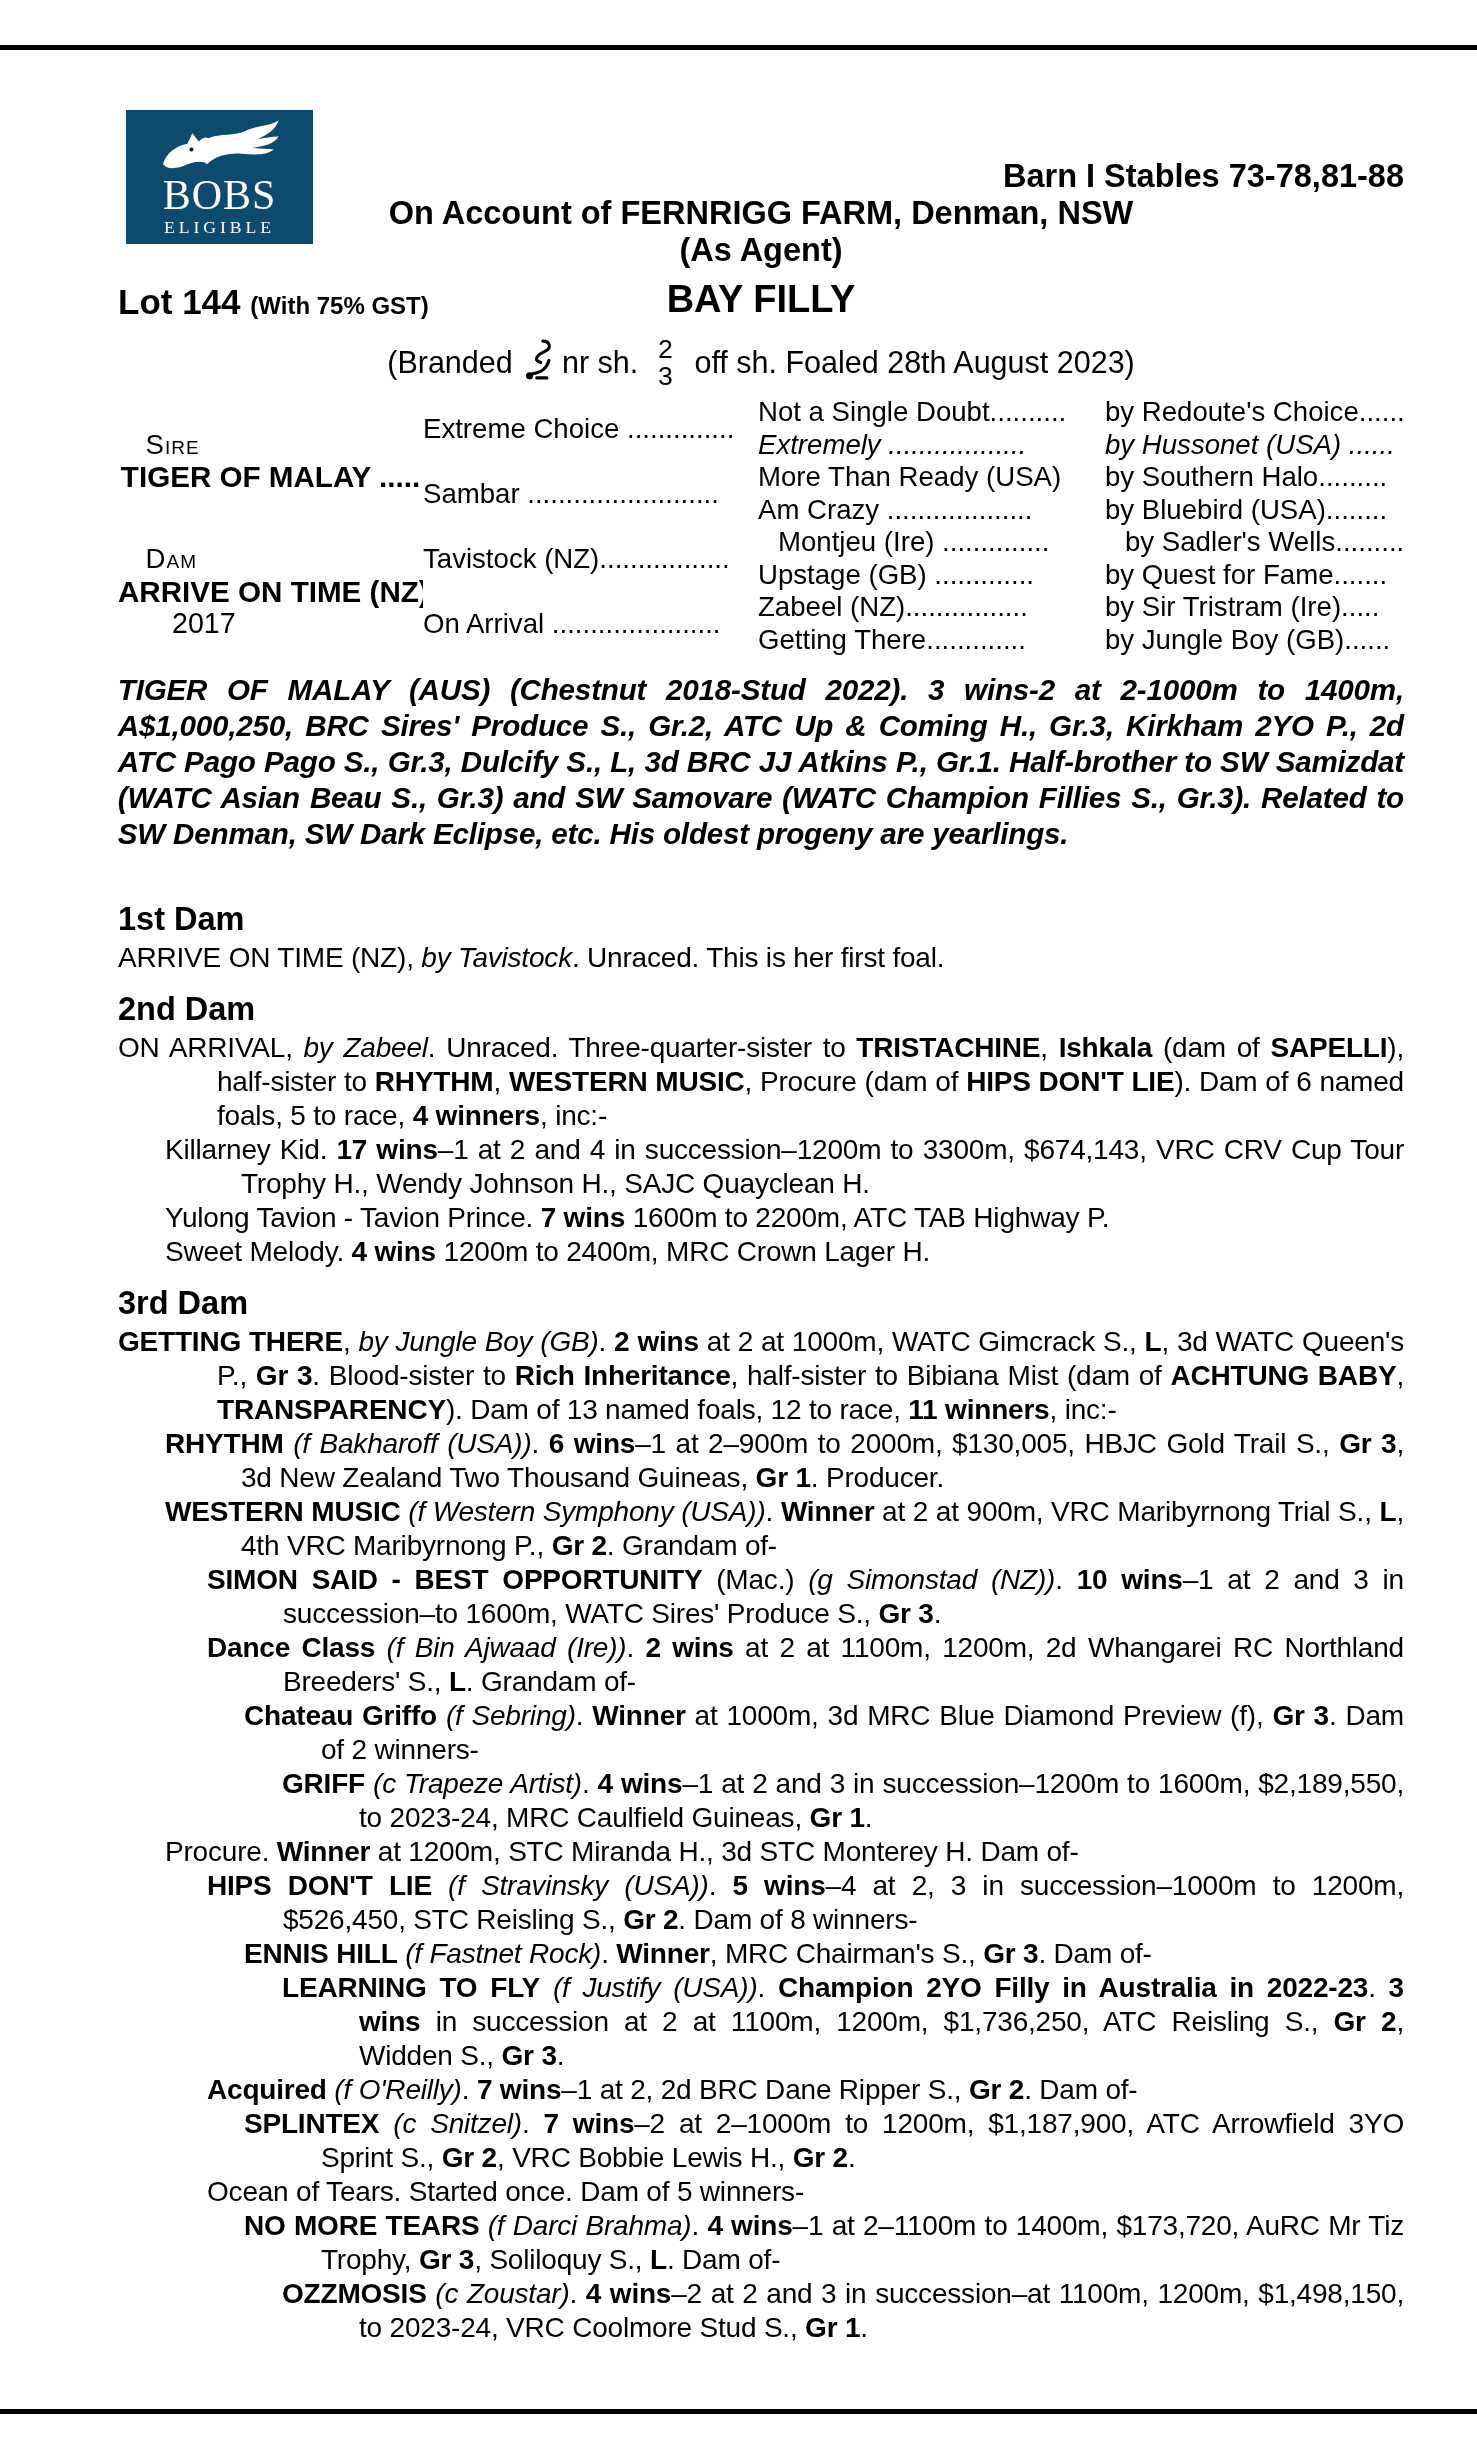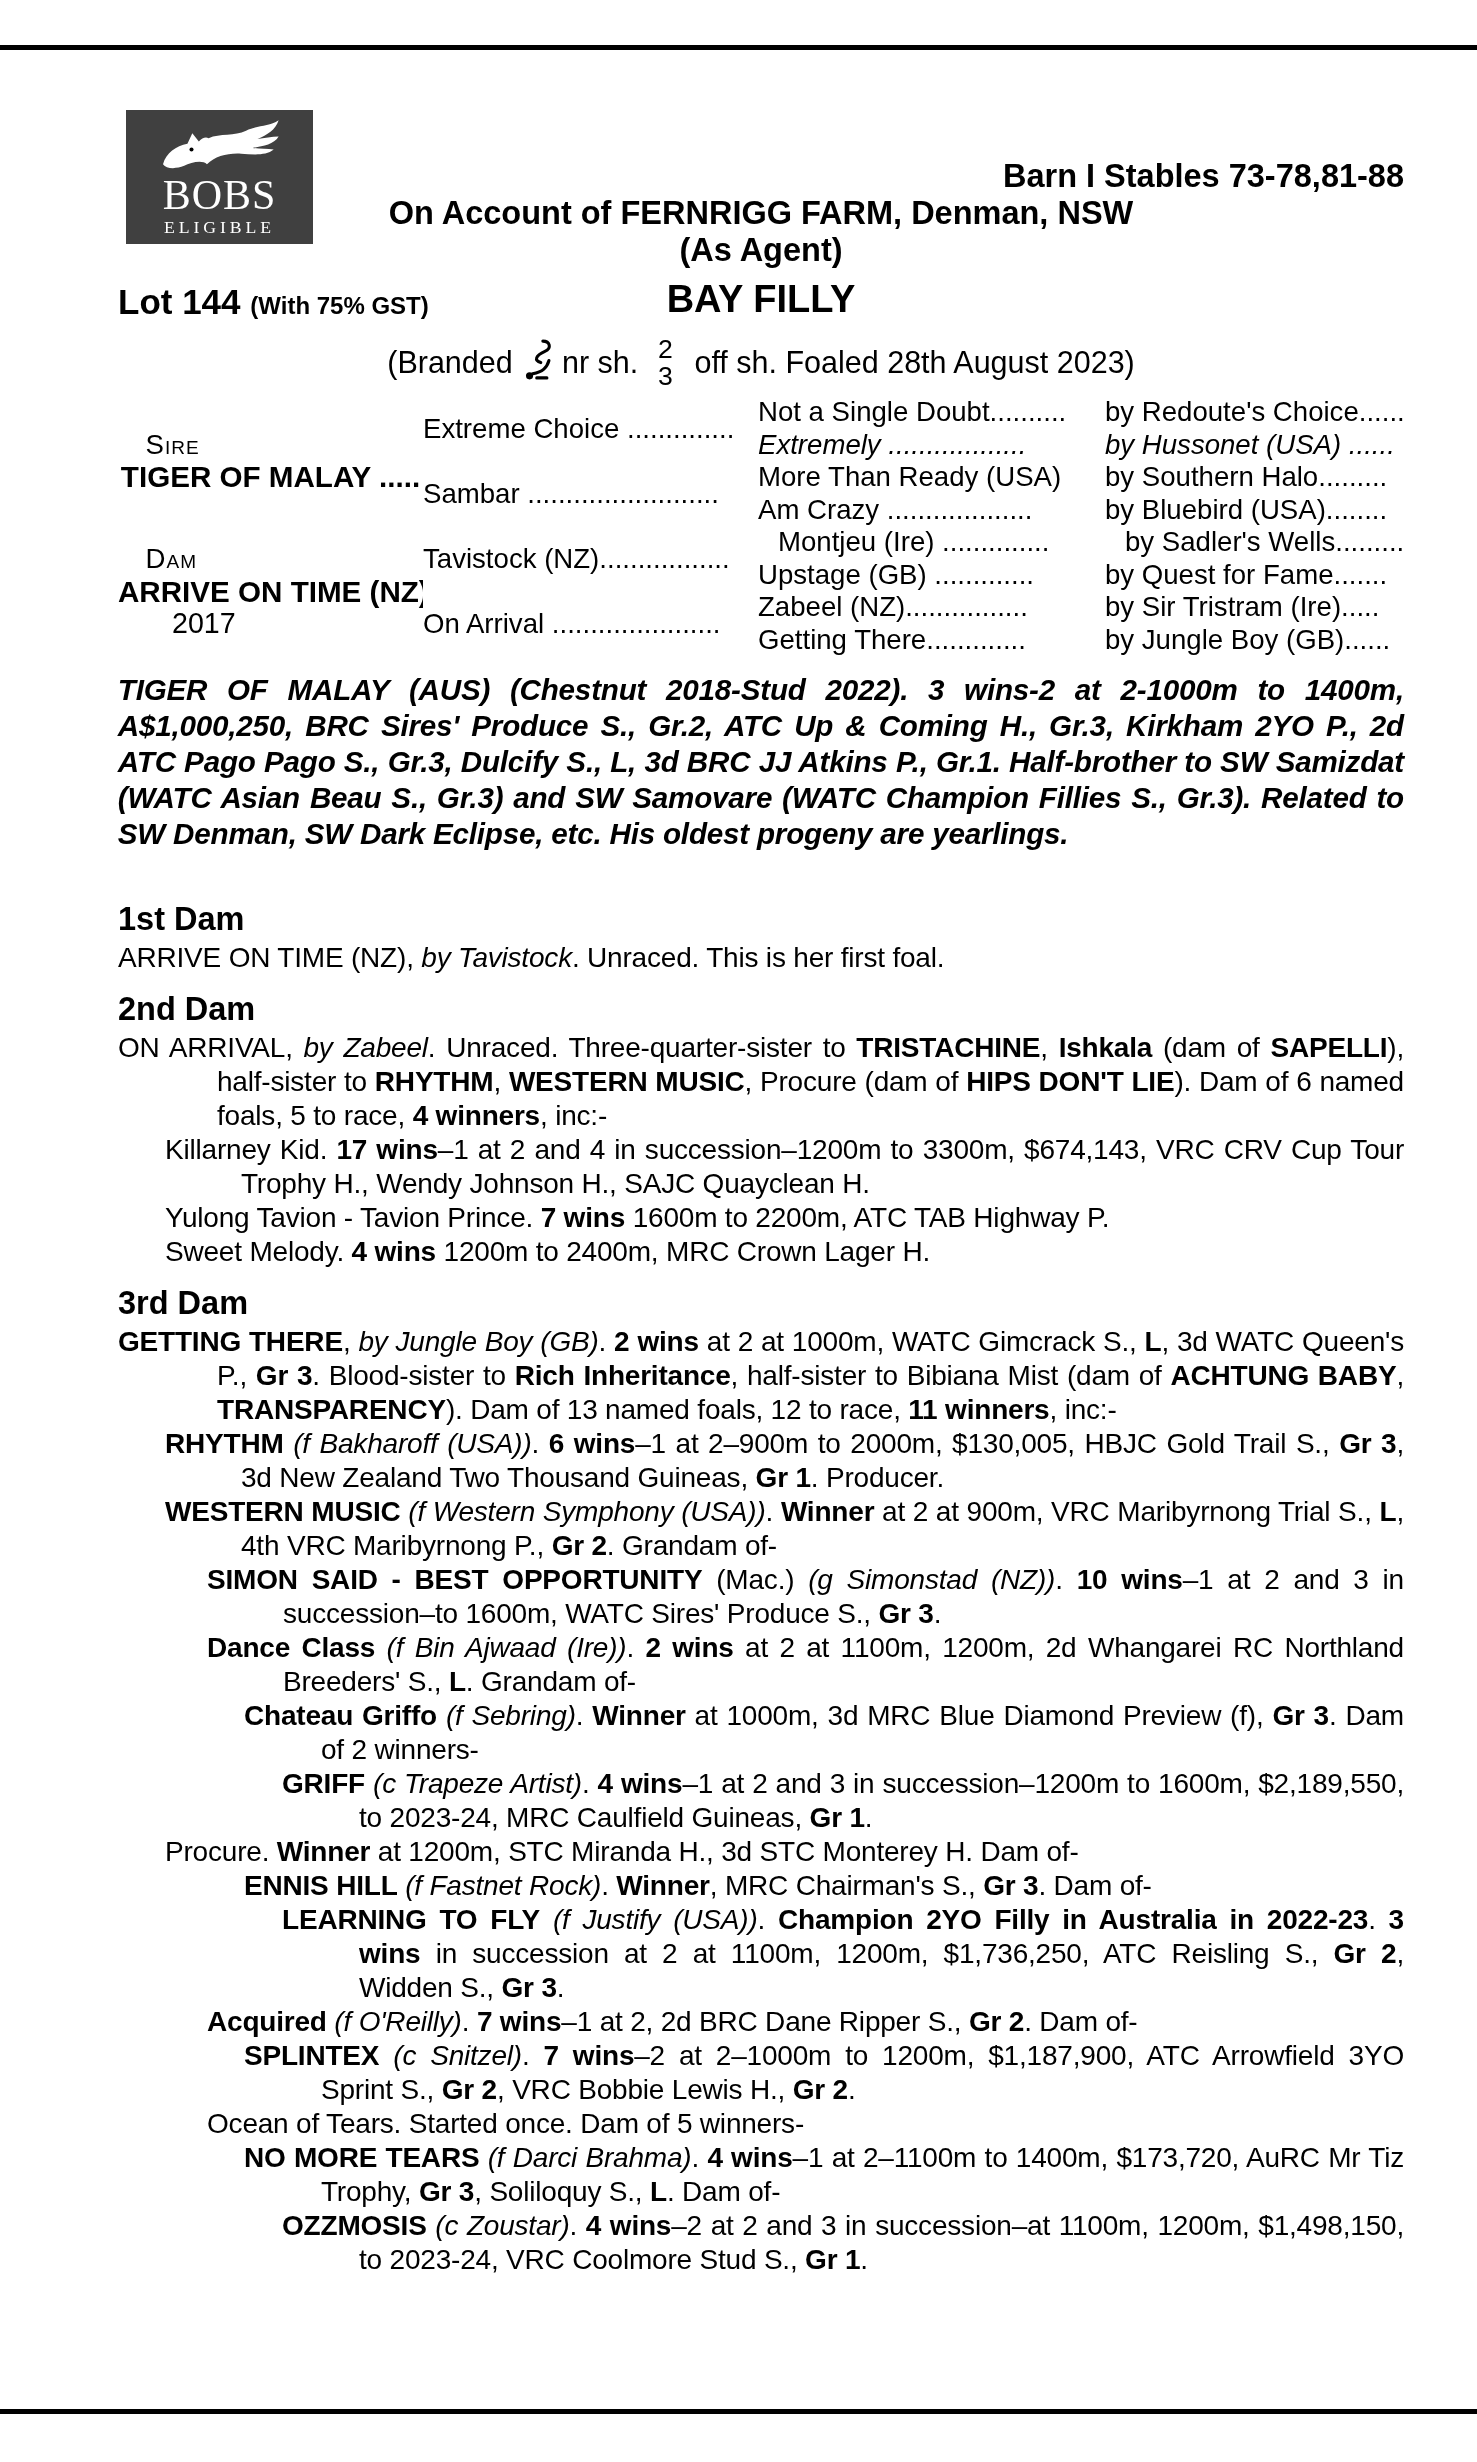--- a/index.html
+++ b/index.html
@@ -3,21 +3,21 @@
 <meta charset="utf-8">
 <style>
   html,body{margin:0;padding:0;background:#e8e8e8;}
   .page{position:relative;width:1478px;height:2463px;background:#fff;color:#000;
         font-family:"Liberation Sans","DejaVu Sans",sans-serif;overflow:hidden;margin:0 auto;}
   .rule{position:absolute;left:0;right:0;height:4.9px;background:#000;}
   .rule-top{top:45px;}
   .rule-bottom{top:2409px;}
 
   
-  .logo{position:absolute;left:126px;top:110px;width:187px;height:134px;background:#404040;color:#fff;
+  .logo{position:absolute;left:126px;top:110px;width:187px;height:134px;background:#0c4a6e;color:#fff;
         display:flex;flex-direction:column;align-items:center;padding-top:6.9px;box-sizing:border-box;}
   .logo svg{width:148px;height:57px;display:block;}
   .logo-title{font-family:"Liberation Serif","DejaVu Serif",serif;font-size:42px;line-height:42px;letter-spacing:1px;}
   .logo-sub{font-family:"Liberation Serif","DejaVu Serif",serif;font-size:17.7px;line-height:22.7px;letter-spacing:3.9px;}
 
   
   .header-block{position:absolute;left:118px;right:74px;top:158px;font-weight:bold;font-size:32.5px;line-height:37px;}
   .hdr-barn{text-align:right;}
   .hdr-account{text-align:center;}
   .hdr-agent{text-align:center;}
@@ -167,20 +167,21 @@
       <h2 class="dam-heading">3rd Dam</h2>
       <div class="paras">
           <p class="para indent-0"><span class="b">GETTING THERE</span><span>, </span><span class="i">by Jungle Boy (GB)</span><span>. </span><span class="b">2 wins</span><span> at 2 at 1000m, WATC Gimcrack S., </span><span class="b">L</span><span>, 3d WATC Queen's P., </span><span class="b">Gr 3</span><span>. Blood-sister to </span><span class="b">Rich Inheritance</span><span>, half-sister to Bibiana Mist (dam of </span><span class="b">ACHTUNG BABY</span><span>, </span><span class="b">TRANSPARENCY</span><span>). Dam of 13 named foals, 12 to race, </span><span class="b">11 winners</span><span>, inc:-</span></p>
           <p class="para indent-1"><span class="b">RHYTHM</span><span> </span><span class="i">(f Bakharoff (USA))</span><span>. </span><span class="b">6 wins</span><span>–1 at 2–900m to 2000m, $130,005, HBJC Gold Trail S., </span><span class="b">Gr 3</span><span>, 3d New Zealand Two Thousand Guineas, </span><span class="b">Gr 1</span><span>. Producer.</span></p>
           <p class="para indent-1"><span class="b">WESTERN MUSIC</span><span> </span><span class="i">(f Western Symphony (USA))</span><span>. </span><span class="b">Winner</span><span> at 2 at 900m, VRC Maribyrnong Trial S., </span><span class="b">L</span><span>, 4th VRC Maribyrnong P., </span><span class="b">Gr 2</span><span>. Grandam of-</span></p>
           <p class="para indent-2"><span class="b">SIMON SAID - BEST OPPORTUNITY</span><span> (Mac.) </span><span class="i">(g Simonstad (NZ))</span><span>. </span><span class="b">10 wins</span><span>–1 at 2 and 3 in succession–to 1600m, WATC Sires' Produce S., </span><span class="b">Gr 3</span><span>.</span></p>
           <p class="para indent-2"><span class="b">Dance Class</span><span> </span><span class="i">(f Bin Ajwaad (Ire))</span><span>. </span><span class="b">2 wins</span><span> at 2 at 1100m, 1200m, 2d Whangarei RC Northland Breeders' S., </span><span class="b">L</span><span>. Grandam of-</span></p>
           <p class="para indent-3"><span class="b">Chateau Griffo</span><span> </span><span class="i">(f Sebring)</span><span>. </span><span class="b">Winner</span><span> at 1000m, 3d MRC Blue Diamond Preview (f), </span><span class="b">Gr 3</span><span>. Dam of 2 winners-</span></p>
           <p class="para indent-4"><span class="b">GRIFF</span><span> </span><span class="i">(c Trapeze Artist)</span><span>. </span><span class="b">4 wins</span><span>–1 at 2 and 3 in succession–1200m to 1600m, $2,189,550, to 2023-24, MRC Caulfield Guineas, </span><span class="b">Gr 1</span><span>.</span></p>
           <p class="para indent-1"><span>Procure. </span><span class="b">Winner</span><span> at 1200m, STC Miranda H., 3d STC Monterey H. Dam of-</span></p>
+          <p class="para indent-2"><span class="b">HIPS DON'T LIE</span><span> </span><span class="i">(f Stravinsky (USA))</span><span>. </span><span class="b">5 wins</span><span>–4 at 2, 3 in succession–1000m to 1200m, $526,450, STC Reisling S., </span><span class="b">Gr 2</span><span>. Dam of 8 winners-</span></p>
           <p class="para indent-3"><span class="b">ENNIS HILL</span><span> </span><span class="i">(f Fastnet Rock)</span><span>. </span><span class="b">Winner</span><span>, MRC Chairman's S., </span><span class="b">Gr 3</span><span>. Dam of-</span></p>
           <p class="para indent-4"><span class="b">LEARNING TO FLY</span><span> </span><span class="i">(f Justify (USA))</span><span>. </span><span class="b">Champion 2YO Filly in Australia in 2022-23</span><span>. </span><span class="b">3 wins</span><span> in succession at 2 at 1100m, 1200m, $1,736,250, ATC Reisling S., </span><span class="b">Gr 2</span><span>, Widden S., </span><span class="b">Gr 3</span><span>.</span></p>
           <p class="para indent-2"><span class="b">Acquired</span><span> </span><span class="i">(f O'Reilly)</span><span>. </span><span class="b">7 wins</span><span>–1 at 2, 2d BRC Dane Ripper S., </span><span class="b">Gr 2</span><span>. Dam of-</span></p>
           <p class="para indent-3"><span class="b">SPLINTEX</span><span> </span><span class="i">(c Snitzel)</span><span>. </span><span class="b">7 wins</span><span>–2 at 2–1000m to 1200m, $1,187,900, ATC Arrowfield 3YO Sprint S., </span><span class="b">Gr 2</span><span>, VRC Bobbie Lewis H., </span><span class="b">Gr 2</span><span>.</span></p>
           <p class="para indent-2"><span>Ocean of Tears. Started once. Dam of 5 winners-</span></p>
           <p class="para indent-3"><span class="b">NO MORE TEARS</span><span> </span><span class="i">(f Darci Brahma)</span><span>. </span><span class="b">4 wins</span><span>–1 at 2–1100m to 1400m, $173,720, AuRC Mr Tiz Trophy, </span><span class="b">Gr 3</span><span>, Soliloquy S., </span><span class="b">L</span><span>. Dam of-</span></p>
           <p class="para indent-4"><span class="b">OZZMOSIS</span><span> </span><span class="i">(c Zoustar)</span><span>. </span><span class="b">4 wins</span><span>–2 at 2 and 3 in succession–at 1100m, 1200m, $1,498,150, to 2023-24, VRC Coolmore Stud S., </span><span class="b">Gr 1</span><span>.</span></p>
         </div>
     </section>
   </main>

